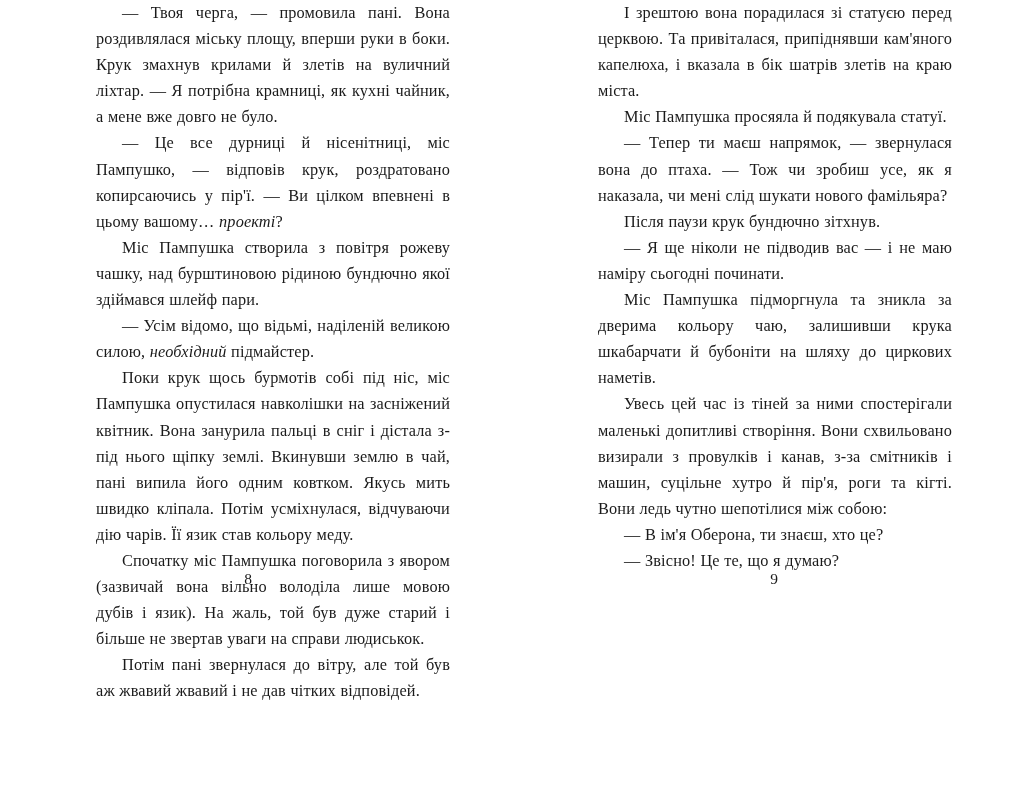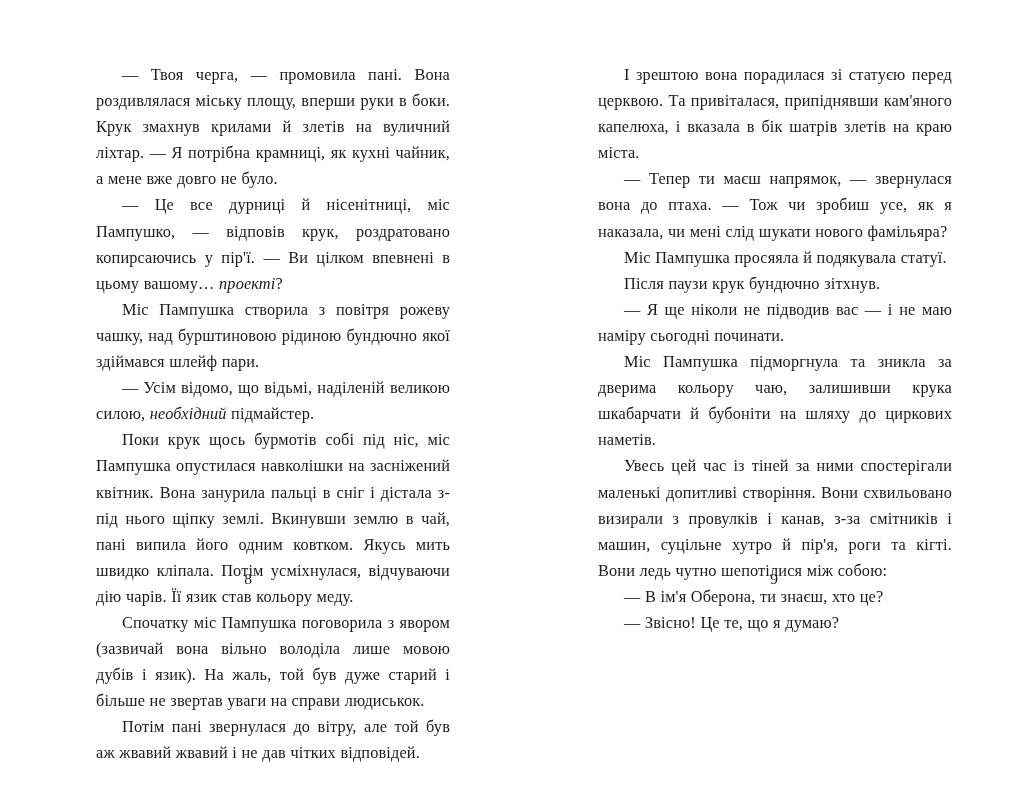--- a/index.html
+++ b/index.html
@@ -19,21 +19,20 @@
     width: 1024px;
     height: 788px;
     display: flex;
     box-sizing: border-box;
   }
   .page {
     position: relative;
     box-sizing: border-box;
     width: 512px;
     height: 628px;
-    padding-top: 62px;
   }
   .page-left {
     padding-left: 96px;
     padding-right: 62px;
   }
   .page-right {
     padding-left: 86px;
     padding-right: 72px;
   }
   .text-column {
@@ -89,22 +88,22 @@
       <p class="para">Поки крук щось бурмотів собі під ніс, міс Пампушка опустилася навколішки на засніжений квітник. Вона занурила пальці в сніг і дістала з-під нього щіпку землі. Вкинувши землю в чай, пані випила його одним ковтком. Якусь мить швидко кліпала. Потім усміхнулася, відчуваючи дію чарів. Її язик став кольору меду.</p>
       <p class="para">Спочатку міс Пампушка поговорила з явором (зазвичай вона вільно володіла лише мовою дубів і язик). На жаль, той був дуже старий і більше не звертав уваги на справи людиськок.</p>
       <p class="para">Потім пані звернулася до вітру, але той був аж жвавий жвавий і не дав чітких відповідей.</p>
     </div>
     <div class="folio folio-left">8</div>
   </div>
 
   <div class="page page-right">
     <div class="text-column">
       <p class="para">І зрештою вона порадилася зі статуєю перед церквою. Та привіталася, припіднявши кам'яного капелюха, і вказала в бік шатрів злетів на краю міста.</p>
+      <p class="para">Міс Пампушка просяяла й подякувала статуї.</p>
       <p class="para">— Тепер ти маєш напрямок, — звернулася вона до птаха. — Тож чи зробиш усе, як я наказала, чи мені слід шукати нового фамільяра?</p>
-      <p class="para">Міс Пампушка просяяла й подякувала статуї.</p>
       <p class="para">Після паузи крук бундючно зітхнув.</p>
       <p class="para">— Я ще ніколи не підводив вас — і не маю наміру сьогодні починати.</p>
       <p class="para">Міс Пампушка підморгнула та зникла за дверима кольору чаю, залишивши крука шкабарчати й бубоніти на шляху до циркових наметів.</p>
       <p class="para">Увесь цей час із тіней за ними спостерігали маленькі допитливі створіння. Вони схвильовано визирали з провулків і канав, з-за смітників і машин, суцільне хутро й пір'я, роги та кігті. Вони ледь чутно шепотілися між собою:</p>
       <p class="para">— В ім'я Оберона, ти знаєш, хто це?</p>
       <p class="para">— Звісно! Це те, що я думаю?</p>
     </div>
     <div class="folio folio-right">9</div>
   </div>
 

